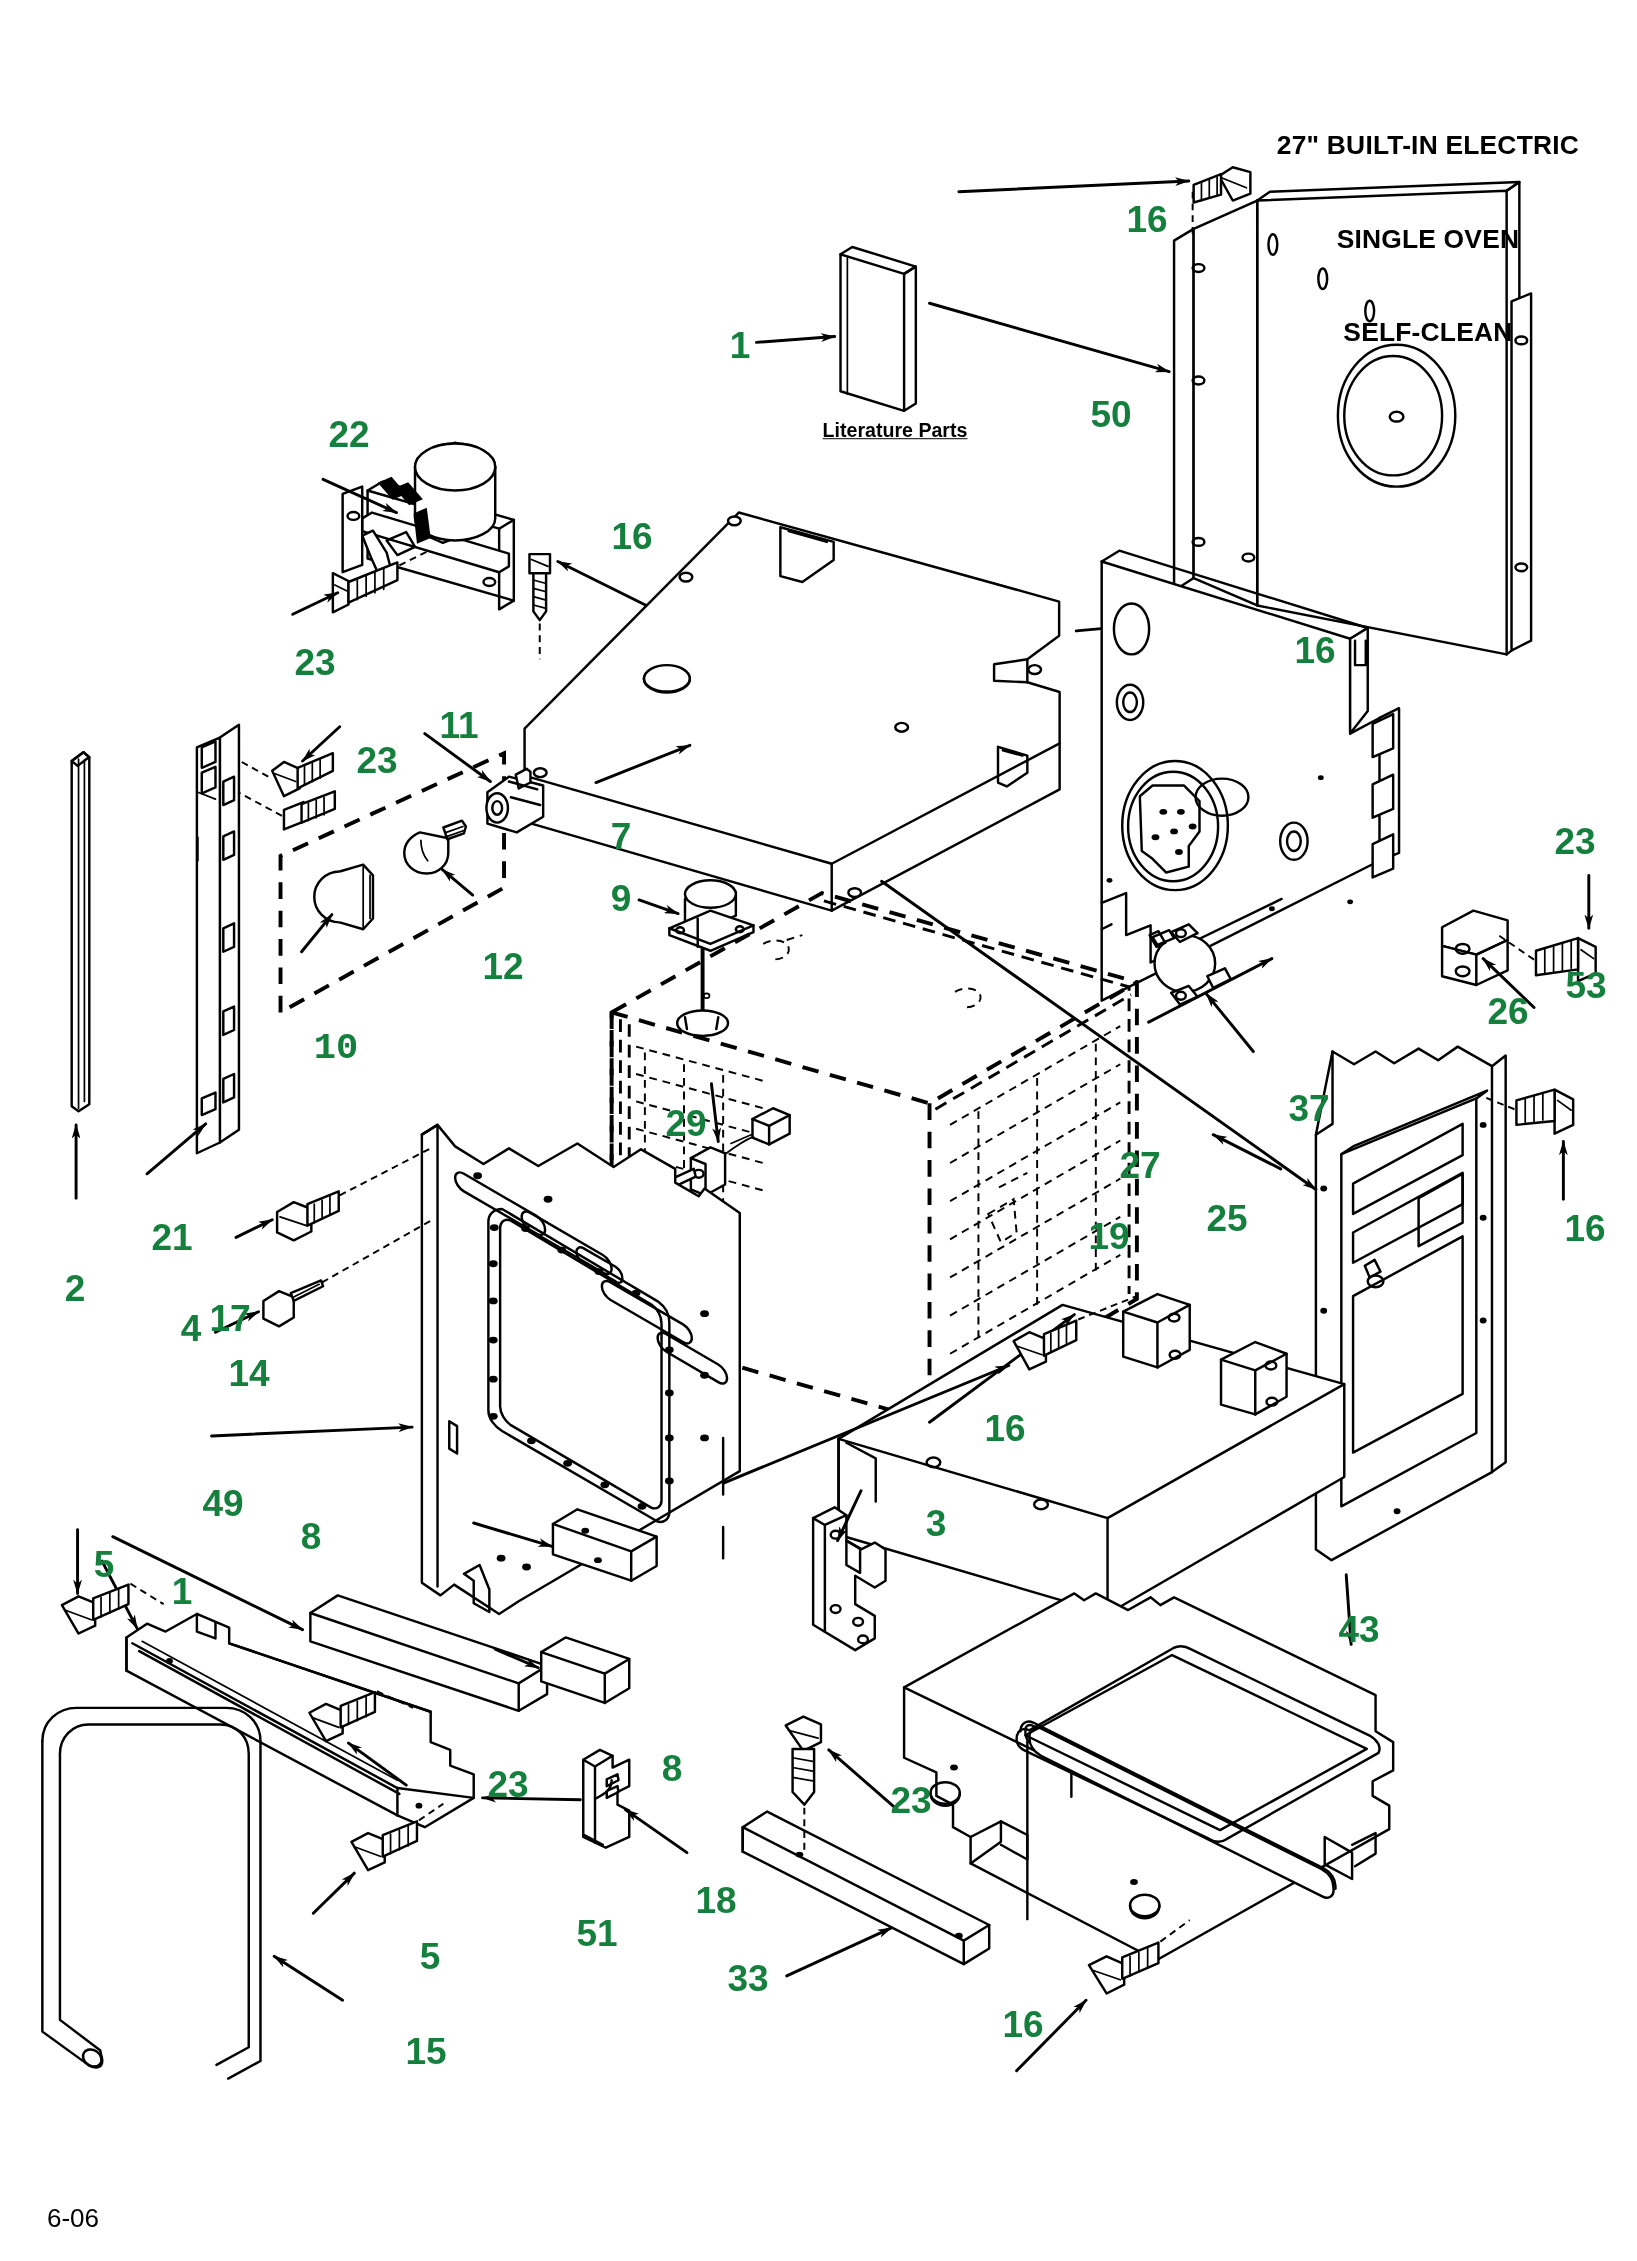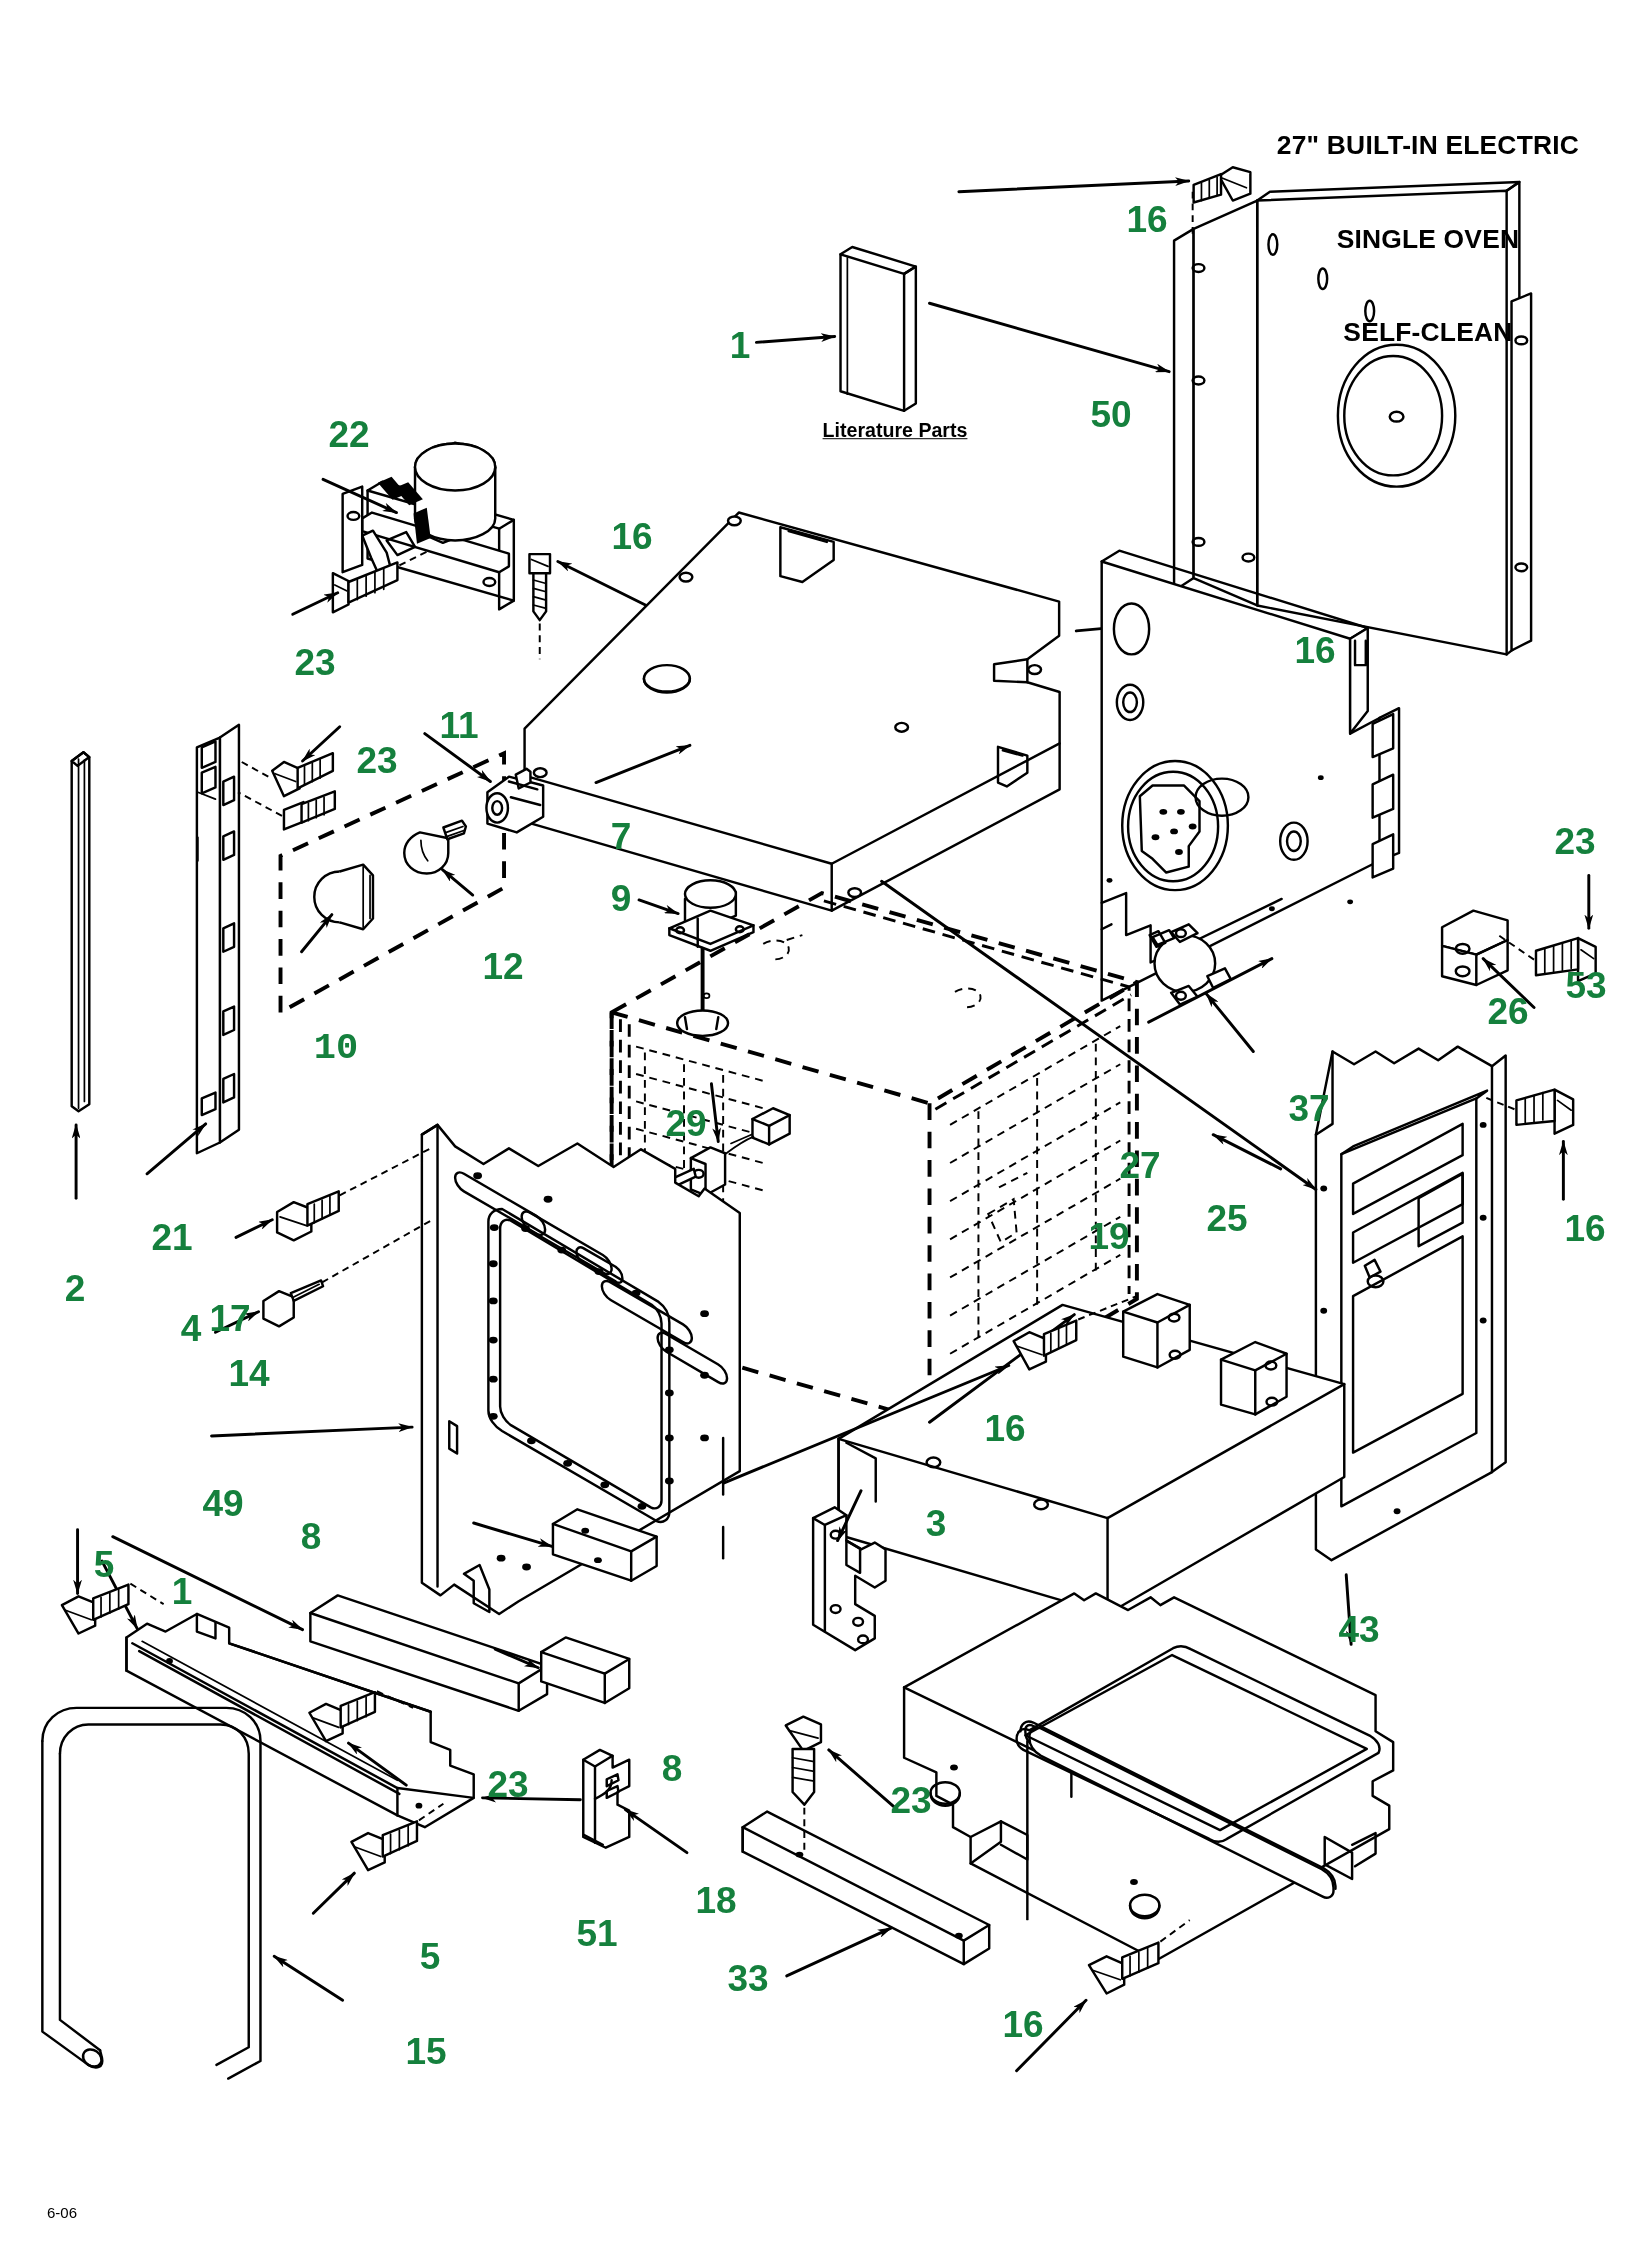--- a/index.html
+++ b/index.html
@@ -42,21 +42,21 @@
     color:#000;
     line-height:1;
     white-space:nowrap;
     transform:translate(-50%,-50%);
     text-decoration:underline;
   }
   .footer{
     position:absolute;
     left:47px;
     top:2205px;
-    font-size:15px;
+    font-size:26px;
     color:#000;
     line-height:1;
     white-space:nowrap;
   }
 </style>
 </head>
 <body>
 
 <div id="sheet">
 

